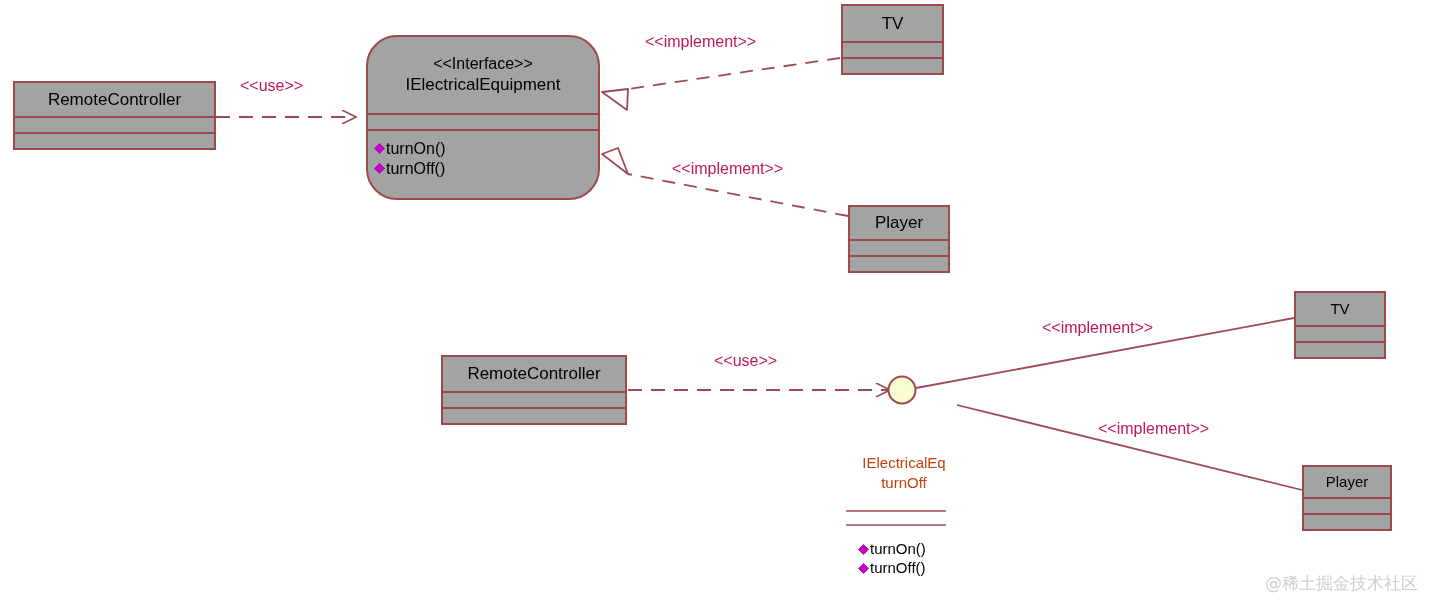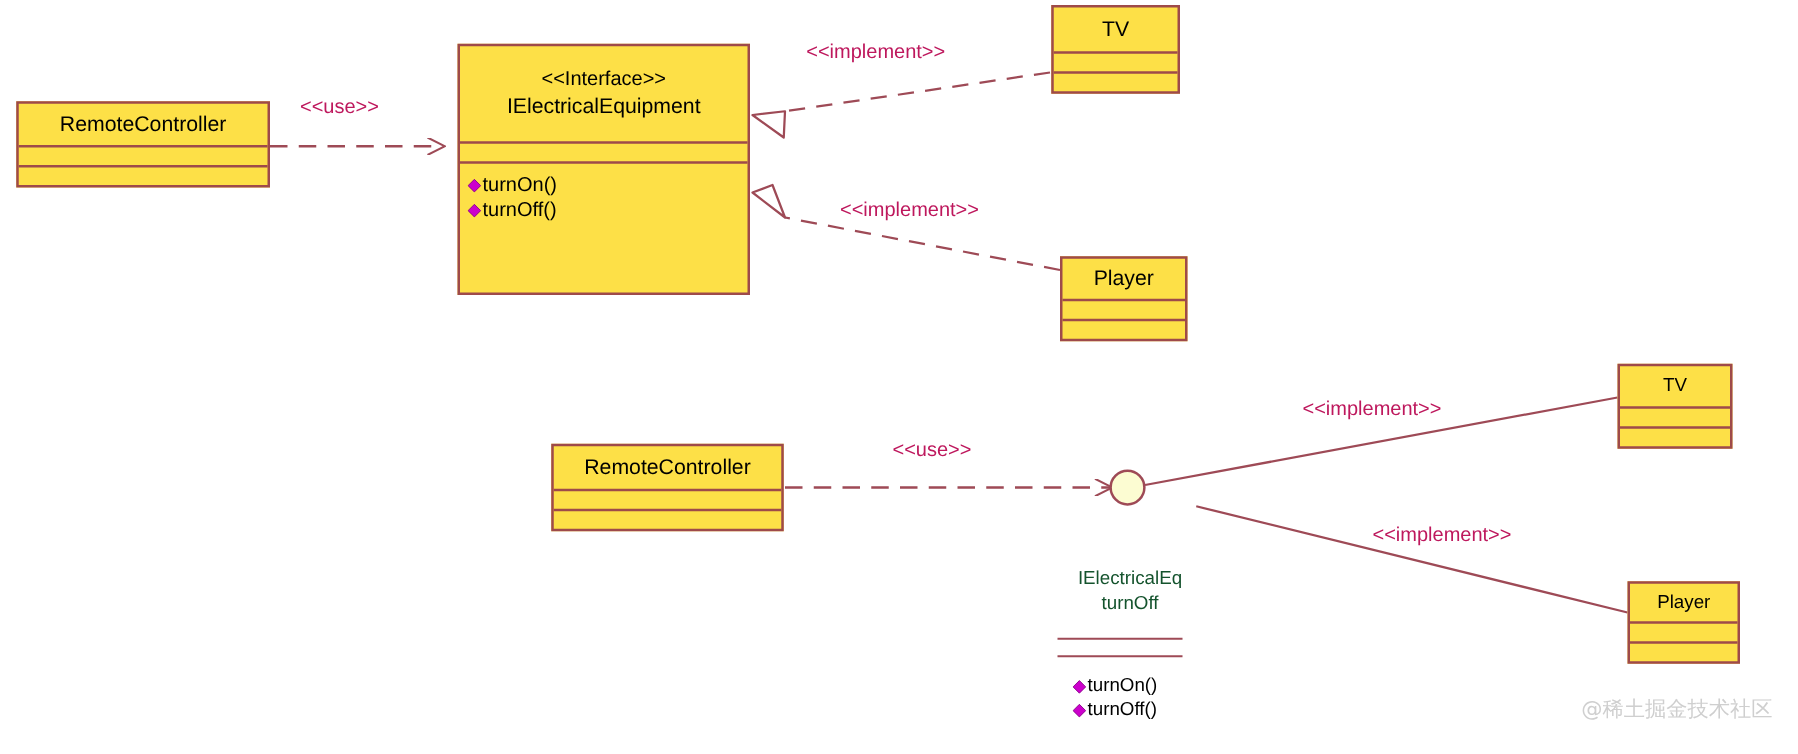--- a/index.html
+++ b/index.html
@@ -16,21 +16,21 @@
   }
   #canvas {
     position: absolute;
     left: 0;
     top: 0;
     width: 1438px;
     height: 603px;
   }
   .uml-box {
     position: absolute;
-    background: #fde047;
+    background: #a3a3a3;
     border: 2px solid #9e4a4a;
     box-sizing: border-box;
     display: flex;
     flex-direction: column;
   }
   .uml-title {
     display: flex;
     flex-direction: column;
     align-items: center;
     justify-content: center;
@@ -71,21 +71,21 @@
   }
   .edge-label {
     position: absolute;
     color: #be185d;
     font-size: 16px;
     white-space: nowrap;
     letter-spacing: 0px;
   }
   .ball-label {
     position: absolute;
-    color: #14532d;
+    color: #c2410c;
     font-size: 15px;
     text-align: center;
     line-height: 1.35;
     white-space: nowrap;
   }
   .ball-ops {
     position: absolute;
     font-size: 15px;
     color: #000000;
     line-height: 1.25;
@@ -157,21 +157,21 @@
 <div class="uml-box" style="left:13px; top:81px; width:203px; height:69px;">
   <div class="uml-title" style="height:35px;">
     <span>RemoteController</span>
   </div>
   <div class="uml-sep"></div>
   <div class="uml-compartment"></div>
   <div class="uml-sep"></div>
   <div class="uml-compartment"></div>
 </div>
 
-<div class="uml-box" style="left:366px; top:35px; width:234px; height:201px;">
+<div class="uml-box" style="left:366px; top:35px; width:234px; height:165px;border-radius:31px;">
   <div class="uml-title" style="height:72px;">
     <span class="stereotype">&lt;&lt;Interface&gt;&gt;</span>
     <span>IElectricalEquipment</span>
   </div>
   <div class="uml-sep"></div>
   <div class="uml-compartment" style="flex:0 0 14px;"></div>
   <div class="uml-sep"></div>
   <div class="uml-ops">
     <div class="op-row">
       <svg class="op-marker" viewBox="0 0 12 12">
@@ -259,13 +259,13 @@
     <span>turnOn()</span>
   </div>
   <div class="op-row">
     <svg class="op-marker" viewBox="0 0 12 12">
       <polygon points="6,0.5 11.5,6 6,11.5 0.5,6" fill="#cc00cc" stroke="#880088" stroke-width="0.8"></polygon>
     </svg>
     <span>turnOff()</span>
   </div>
 </div>
 
-<div class="watermark" style="left:1265px; top:556px;">@稀土掘金技术社区</div>
+<div class="watermark" style="left:1265px; top:572px;">@稀土掘金技术社区</div>
 
 </body></html>

